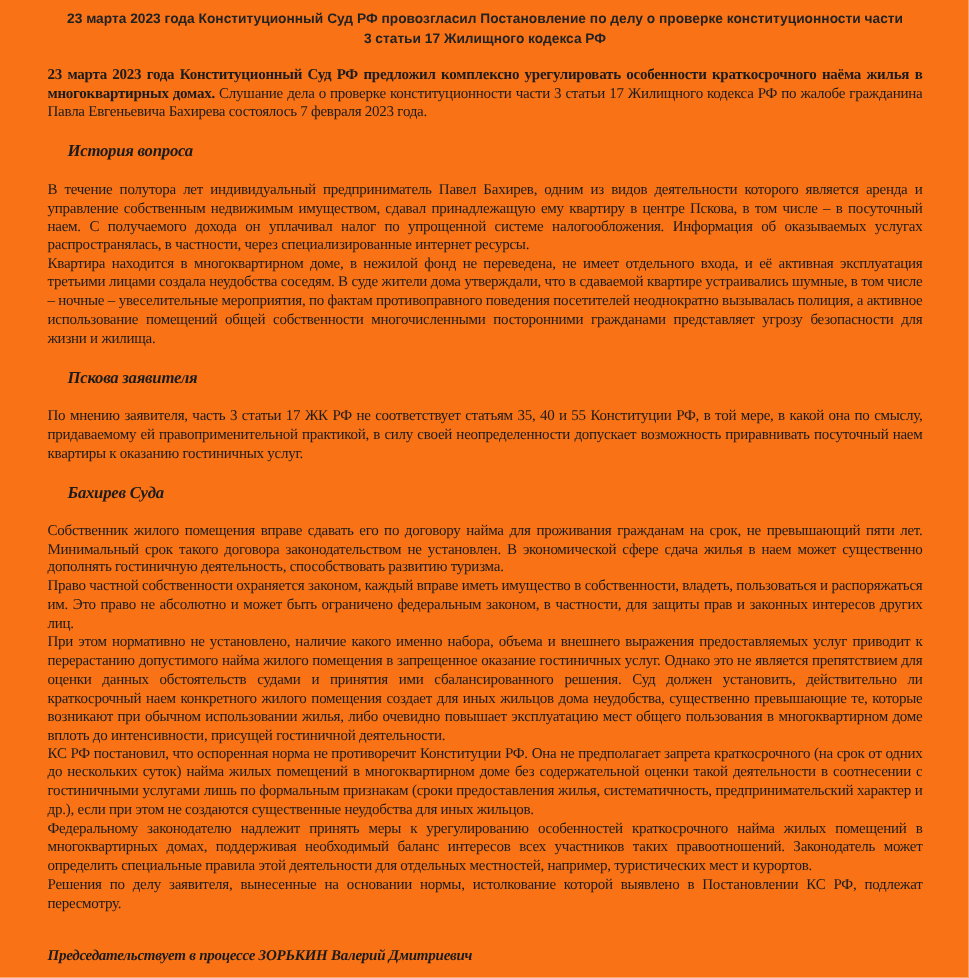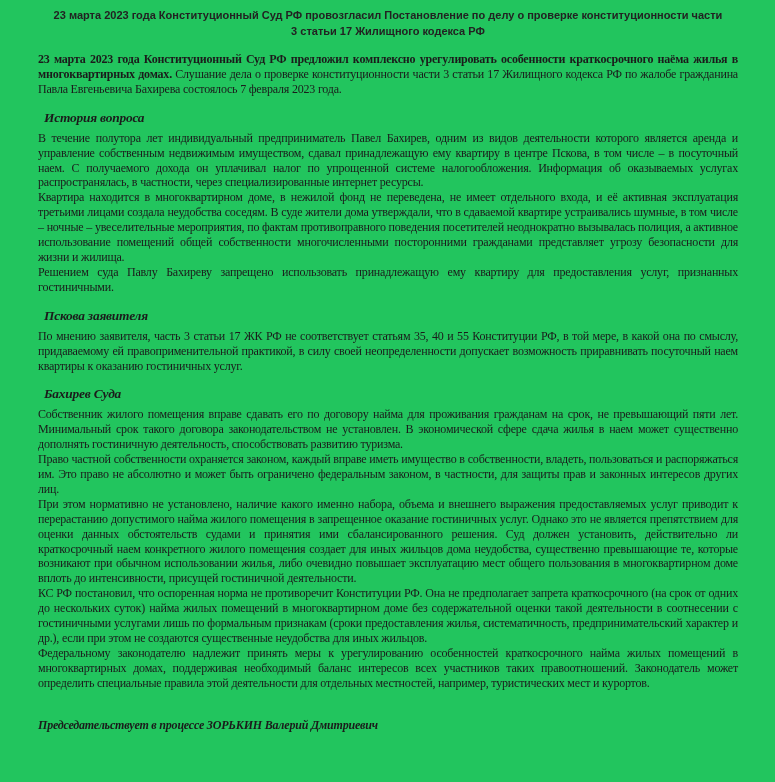--- a/index.html
+++ b/index.html
@@ -12,21 +12,21 @@
     height: 782px;
     overflow: hidden;
     font-family: "Liberation Serif", serif;
     color: #1a1a1a;
   }
   .page {
     box-sizing: border-box;
     width: 775px;
     height: 782px;
     padding: 7px 37px 0 38px;
-    background: #22c55e;
+    background: #f97316;
   }
   .doc-header {
     font-family: "Liberation Sans", sans-serif;
     font-weight: bold;
     font-size: 11px;
     line-height: 16px;
     text-align: center;
     color: #222222;
     max-width: 676px;
     margin: 0 auto;
@@ -42,21 +42,21 @@
   .lead {
     margin-top: 13px;
   }
   .lead .lead-bold {
     font-weight: bold;
   }
   .section {
     margin-top: 13px;
   }
   .sec-heading {
-    margin: 6px;
+    margin: 16px;
     font-size: 13.4px;
     line-height: 15px;
     letter-spacing: -0.2px;
     font-weight: bold;
     font-style: italic;
     color: #1b1b1b;
   }
   .signature {
     margin-top: 27px;
   }
@@ -74,35 +74,35 @@
   <div class="doc-header">23 марта 2023 года Конституционный Суд РФ провозгласил Постановление по делу о проверке конституционности части 3 статьи 17 Жилищного кодекса РФ</div>
 
   <p class="para lead">
     <span class="lead-bold">23 марта 2023 года Конституционный Суд РФ предложил комплексно урегулировать особенности краткосрочного наёма жилья в многоквартирных домах.</span><span> Слушание дела о проверке конституционности части 3 статьи 17 Жилищного кодекса РФ по жалобе гражданина Павла Евгеньевича Бахирева состоялось 7 февраля 2023 года.</span>
   </p>
 
   <div class="section">
     <h2 class="sec-heading">История вопроса</h2>
     <p class="para">В течение полутора лет индивидуальный предприниматель Павел Бахирев, одним из видов деятельности которого является аренда и управление собственным недвижимым имуществом, сдавал принадлежащую ему квартиру в центре Пскова, в том числе – в посуточный наем. С получаемого дохода он уплачивал налог по упрощенной системе налогообложения. Информация об оказываемых услугах распространялась, в частности, через специализированные интернет ресурсы.</p>
     <p class="para">Квартира находится в многоквартирном доме, в нежилой фонд не переведена, не имеет отдельного входа, и её активная эксплуатация третьими лицами создала неудобства соседям. В суде жители дома утверждали, что в сдаваемой квартире устраивались шумные, в том числе – ночные – увеселительные мероприятия, по фактам противоправного поведения посетителей неоднократно вызывалась полиция, а активное использование помещений общей собственности многочисленными посторонними гражданами представляет угрозу безопасности для жизни и жилища.</p>
-    <p class="para">Решением суда Павлу Бахиреву запрещено использовать принадлежащую ему квартиру для предоставления услуг, признанных гостиничными.</p>
   </div>
 
   <div class="section">
     <h2 class="sec-heading">Пскова заявителя</h2>
     <p class="para">По мнению заявителя, часть 3 статьи 17 ЖК РФ не соответствует статьям 35, 40 и 55 Конституции РФ, в той мере, в какой она по смыслу, придаваемому ей правоприменительной практикой, в силу своей неопределенности допускает возможность приравнивать посуточный наем квартиры к оказанию гостиничных услуг.</p>
   </div>
 
   <div class="section">
     <h2 class="sec-heading">Бахирев Суда</h2>
     <p class="para">Собственник жилого помещения вправе сдавать его по договору найма для проживания гражданам на срок, не превышающий пяти лет. Минимальный срок такого договора законодательством не установлен. В экономической сфере сдача жилья в наем может существенно дополнять гостиничную деятельность, способствовать развитию туризма.</p>
     <p class="para">Право частной собственности охраняется законом, каждый вправе иметь имущество в собственности, владеть, пользоваться и распоряжаться им. Это право не абсолютно и может быть ограничено федеральным законом, в частности, для защиты прав и законных интересов других лиц.</p>
     <p class="para">При этом нормативно не установлено, наличие какого именно набора, объема и внешнего выражения предоставляемых услуг приводит к перерастанию допустимого найма жилого помещения в запрещенное оказание гостиничных услуг. Однако это не является препятствием для оценки данных обстоятельств судами и принятия ими сбалансированного решения. Суд должен установить, действительно ли краткосрочный наем конкретного жилого помещения создает для иных жильцов дома неудобства, существенно превышающие те, которые возникают при обычном использовании жилья, либо очевидно повышает эксплуатацию мест общего пользования в многоквартирном доме вплоть до интенсивности, присущей гостиничной деятельности.</p>
     <p class="para">КС РФ постановил, что оспоренная норма не противоречит Конституции РФ. Она не предполагает запрета краткосрочного (на срок от одних до нескольких суток) найма жилых помещений в многоквартирном доме без содержательной оценки такой деятельности в соотнесении с гостиничными услугами лишь по формальным признакам (сроки предоставления жилья, систематичность, предпринимательский характер и др.), если при этом не создаются существенные неудобства для иных жильцов.</p>
     <p class="para">Федеральному законодателю надлежит принять меры к урегулированию особенностей краткосрочного найма жилых помещений в многоквартирных домах, поддерживая необходимый баланс интересов всех участников таких правоотношений. Законодатель может определить специальные правила этой деятельности для отдельных местностей, например, туристических мест и курортов.</p>
+    <p class="para">Решения по делу заявителя, вынесенные на основании нормы, истолкование которой выявлено в Постановлении КС РФ, подлежат пересмотру.</p>
   </div>
 
   <div class="signature">
     <p class="para">Председательствует в процессе ЗОРЬКИН Валерий Дмитриевич</p>
 
   </div>
 
 </div>
 
 </body></html>

